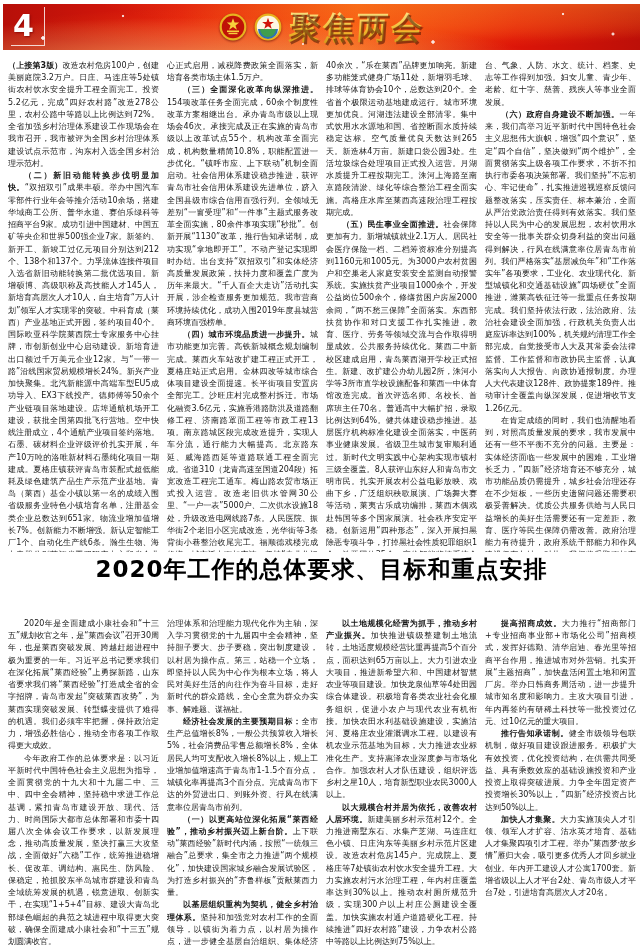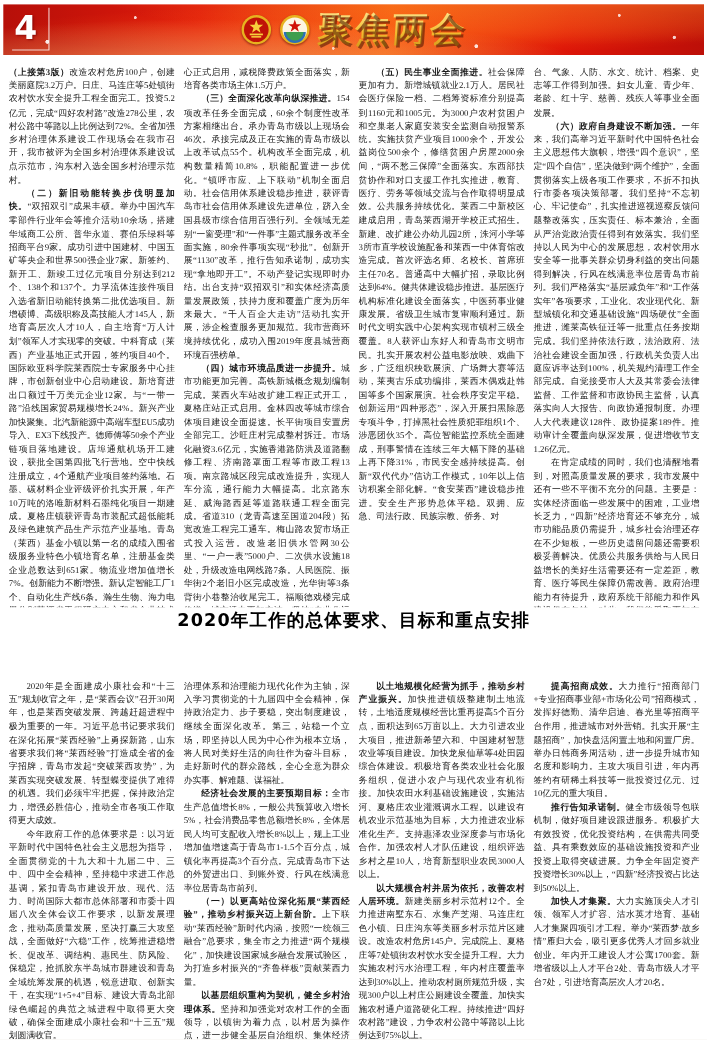--- a/index.html
+++ b/index.html
@@ -33,27 +33,27 @@
     background-clip:text;-webkit-text-fill-color:transparent;
     text-shadow:2px 2px 0 rgba(70,20,0,.55);transform:skewX(-4deg);line-height:46px;}
   .issue{position:absolute;right:14px;top:8px;text-align:center;color:#ffffff;
     font-size:8.5px;line-height:14px;text-shadow:1px 1px 1px rgba(90,0,0,.8);margin-top:48px;}
 
   
   .cols{position:absolute;left:8px;width:627px;display:flex;gap:8px;}
   .top-cols{top:60px;height:492px;}
   .bottom-cols{top:586px;height:352px;margin-top:32px;}
   .ncol{flex:0 0 151px;width:151px;overflow:hidden;color:#181818;font-size:8px;
-    line-height:1.53;text-align:justify;font-family:Liberation Serif, serif;}
+    line-height:1.53;text-align:justify;}
   .ncol p{margin:0;}
   p.ind{text-indent:2em;}
   .lead{font-weight:bold;}
 
   .headline{position:absolute;left:0;top:554px;width:643px;text-align:center;
-    font-size:16px;font-weight:900;color:#000;letter-spacing:1px;}
+    font-size:23px;font-weight:900;color:#000;letter-spacing:1px;}
 </style>
 </head>
 <body>
 
 <div class="page">
 
   <div class="banner">
     <div class="page-num">4</div>
     <div class="brand">
       <svg class="emblem" viewBox="0 0 28 28">
@@ -85,20 +85,21 @@
       <p class="ind"><b class="lead">（二）新旧动能转换步伐明显加快。</b><span>“双招双引”成果丰硕。举办中国汽车零部件行业年会等推介活动10余场，搭建华域商工公所、普华永道、赛伯乐绿科等招商平台9家。成功引进中国建材、中国五矿等央企和世界500强企业7家。新签约、新开工、新竣工过亿元项目分别达到212个、138个和137个。力孚流体连接件项目入选省新旧动能转换第二批优选项目。新增硕博、高级职称及高技能人才145人，新培育高层次人才10人，自主培育“万人计划”领军人才实现零的突破。中科育成（莱西）产业基地正式开园，签约项目40个。国际欧亚科学院莱西院士专家服务中心挂牌，市创新创业中心启动建设。新培育进出口额过千万美元企业12家。与“一带一路”沿线国家贸易规模增长24%。新兴产业加快聚集。北汽新能源中高端车型EU5成功导入、EX3下线投产。德师傅等50余个产业链项目落地建设。店埠通航机场开工建设，获批全国第四批飞行营地。空中快线注册成立，4个通航产业项目签约落地。石墨、碳材料企业评级评价扎实开展，年产10万吨的洛唯新材料石墨纯化项目一期建成。夏格庄镇获评青岛市装配式超低能耗及绿色建筑产品生产示范产业基地。青岛（莱西）基金小镇以第一名的成绩入围省级服务业特色小镇培育名单，注册基金类企业总数达到651家。物流业增加值增长7%。创新能力不断增强。新认定智能工厂1个、自动化生产线6条。瀚生生物、海力电器分别获评省工程研究中心和省企业技术中心。恩宝生物获评省海洋工程技术协同创新中心。新认定“专精特新”示范企业16家。富景农业、万福集团进入上市实际操作阶段。名优特产展销中</span></p>
     </div>
 
     <div class="ncol">
       <p><span>心正式启用，减税降费政策全面落实，新培育各类市场主体1.5万户。</span></p>
       <p class="ind"><b class="lead">（三）全面深化改革向纵深推进。</b><span>154项改革任务全面完成，60余个制度性改革方案相继出台。承办青岛市级以上现场会46次。承接完成及正在实施的青岛市级以上改革试点55个。机构改革全面完成，机构数量精简10.8%，职能配置进一步优化。“镇呼市应、上下联动”机制全面启动。社会信用体系建设稳步推进，获评青岛市社会信用体系建设先进单位，跻入全国县级市综合信用百强行列。全领域无差别“一窗受理”和“一件事”主题式服务改革全面实施，80余件事项实现“秒批”。创新开展“1130”改革，推行告知承诺制，成功实现“拿地即开工”。不动产登记实现即时办结。出台支持“双招双引”和实体经济高质量发展政策，扶持力度和覆盖广度为历年来最大。“千人百企大走访”活动扎实开展，涉企检查服务更加规范。我市营商环境持续优化，成功入围2019年度县城营商环境百强榜单。</span></p>
       <p class="ind"><b class="lead">（四）城市环境品质进一步提升。</b><span>城市功能更加完善。高铁新城概念规划编制完成。莱西火车站改扩建工程正式开工，夏格庄站正式启用。金林四改等城市综合体项目建设全面提速。长平街项目安置房全部完工。沙旺庄村完成整村拆迁。市场化融资3.6亿元，实施香港路防洪及道路翻修工程、济南路罩面工程等市政工程13项。南京路城区段完成改造提升，实现人车分流，通行能力大幅提高。北京路东延、威海路西延等道路联通工程全面完成。省道310（龙青高速至国道204段）拓宽改造工程完工通车。梅山路农贸市场正式投入运营。改造老旧供水管网30公里、“一户一表”5000户、二次供水设施18处，升级改造电网线路7条。人民医院、振华街2个老旧小区完成改造，光华街等3条背街小巷整治收尾完工。福顺德戏楼完成修缮。城市活力更加充沛。坚持“专业化运营、市场化运作”，成功举办青岛（莱西）2019世界休闲体育大会，承办各类赛事40余项、1000余场次，50多个国家和地区7.5万名运动员及休闲运动爱好者参与角逐。举办大沽河国际休闲节等各类节庆活动</span></p>
     </div>
 
     <div class="ncol">
+      <p><span>40余次，“乐在莱西”品牌更加响亮。新建多功能笼式健身广场11处，新增羽毛球、排球等体育协会10个，总数达到20个。全省首个极限运动基地建成运行。城市环境更加优良。河湖违法建设全部清零。集中式饮用水水源地和国、省控断面水质持续稳定达标。空气质量优良天数达到265天。新造林4万亩。新建口袋公园3处。生活垃圾综合处理项目正式投入运营。月湖水质提升工程按期完工。洙河上海路至南京路段清淤、绿化等综合整治工程全面实施。高格庄水库至莱西高速段治理工程按期完成。</span></p>
       <p class="ind"><b class="lead">（五）民生事业全面推进。</b><span>社会保障更加有力。新增城镇就业2.1万人。居民社会医疗保险一档、二档筹资标准分别提高到1160元和1005元。为3000户农村贫困户和空巢老人家庭安装安全监测自动报警系统。实施扶贫产业项目1000余个，开发公益岗位500余个，修缮贫困户房屋2000余间，“两不愁三保障”全面落实。东西部扶贫协作和对口支援工作扎实推进，教育、医疗、劳务等领域交流与合作取得明显成效。公共服务持续优化。莱西二中新校区建成启用，青岛莱西湖开学校正式招生。新建、改扩建公办幼儿园2所，洙河小学等3所市直学校设施配备和莱西一中体育馆改造完成。首次评选名师、名校长、首席班主任70名。普通高中大幅扩招，录取比例达到64%。健共体建设稳步推进。基层医疗机构标准化建设全面落实，中医药事业健康发展。省级卫生城市复审顺利通过。新时代文明实践中心架构实现市镇村三级全覆盖。8人获评山东好人和青岛市文明市民。扎实开展农村公益电影放映、戏曲下乡，广泛组织秧歌展演、广场舞大赛等活动，莱夷古乐成功编排，莱西木偶戏赴韩国等多个国家展演。社会秩序安定平稳。创新运用“四种形态”，深入开展扫黑除恶专项斗争，打掉黑社会性质犯罪组织1个、涉恶团伙35个。高位智能监控系统全面建成，刑事警情在连续三年大幅下降的基础上再下降31%，市民安全感持续提高。创新“双代代办”信访工作模式，10年以上信访积案全部化解。“食安莱西”建设稳步推进。安全生产形势总体平稳。双拥、应急、司法行政、民族宗教、侨务、对</span></p>
     </div>
 
     <div class="ncol">
       <p><span>台、气象、人防、水文、统计、档案、史志等工作得到加强。妇女儿童、青少年、老龄、红十字、慈善、残疾人等事业全面发展。</span></p>
       <p class="ind"><b class="lead">（六）政府自身建设不断加强。</b><span>一年来，我们高举习近平新时代中国特色社会主义思想伟大旗帜，增强“四个意识”，坚定“四个自信”，坚决做到“两个维护”，全面贯彻落实上级各项工作要求，不折不扣执行市委各项决策部署。我们坚持“不忘初心、牢记使命”，扎实推进巡视巡察反馈问题整改落实，压实责任、标本兼治，全面从严治党政治责任得到有效落实。我们坚持以人民为中心的发展思想，农村饮用水安全等一批事关群众切身利益的突出问题得到解决，行风在线满意率位居青岛市前列。我们严格落实“基层减负年”和“工作落实年”各项要求，工业化、农业现代化、新型城镇化和交通基础设施“四场硬仗”全面推进，潍莱高铁征迁等一批重点任务按期完成。我们坚持依法行政，法治政府、法治社会建设全面加强，行政机关负责人出庭应诉率达到100%，机关规约清理工作全部完成。自觉接受市人大及其常委会法律监督、工作监督和市政协民主监督，认真落实向人大报告、向政协通报制度。办理人大代表建议128件、政协提案189件。推动审计全覆盖向纵深发展，促进增收节支1.26亿元。</span></p>
       <p class="ind"><span>在肯定成绩的同时，我们也清醒地看到，对照高质量发展的要求，我市发展中还有一些不平衡不充分的问题。主要是：实体经济面临一些发展中的困难，工业增长乏力，“四新”经济培育还不够充分，城市功能品质仍需提升，城乡社会治理还存在不少短板，一些历史遗留问题还需要积极妥善解决。优质公共服务供给与人民日益增长的美好生活需要还有一定差距，教育、医疗等民生保障仍需改善。政府治理能力有待提升，政府系统干部能力和作风建设仍有欠缺。对此，我们将采取更加有力的措施，认真加以解决！</span></p>
     </div>
   </div>
 
@@ -106,21 +107,21 @@
 
   <div class="cols bottom-cols">
 
     <div class="ncol">
       <p class="ind"><span>2020年是全面建成小康社会和“十三五”规划收官之年，是“莱西会议”召开30周年，也是莱西突破发展、跨越赶超进程中极为重要的一年。习近平总书记要求我们在深化拓展“莱西经验”上勇探新路，山东省要求我们将“莱西经验”打造成全省的金字招牌，青岛市发起“突破莱西攻势”，为莱西实现突破发展、转型蝶变提供了难得的机遇。我们必须牢牢把握，保持政治定力，增强必胜信心，推动全市各项工作取得更大成效。</span></p>
       <p class="ind"><span>今年政府工作的总体要求是：以习近平新时代中国特色社会主义思想为指导，全面贯彻党的十九大和十九届二中、三中、四中全会精神，坚持稳中求进工作总基调，紧扣青岛市建设开放、现代、活力、时尚国际大都市总体部署和市委十四届八次全体会议工作要求，以新发展理念，推动高质量发展，坚决打赢三大攻坚战，全面做好“六稳”工作，统筹推进稳增长、促改革、调结构、惠民生、防风险、保稳定，抢抓胶东半岛城市群建设和青岛全域统筹发展的机遇，锐意进取、创新实干，在实现“1+5+4”目标、建设大青岛北部绿色崛起的典范之城进程中取得更大突破，确保全面建成小康社会和“十三五”规划圆满收官。</span></p>
       <p class="ind"><span>在工作指导上，必须牢牢把握以下三个方面：第一，抓住一条主线，即坚持以供给侧结构性改革为主线，质量第一、效益优先，以开放促进创新，以创新倒逼改革。第二，把握一条主轴，即把推进社会</span></p>
     </div>
 
     <div class="ncol">
-      <p><span>治理体系和治理能力现代化作为主轴，深入学习贯彻党的十九届四中全会精神，保持政治定力、步子要稳，突出制度建设，继续全面深化改革。第三，站稳一个立场，即坚持以人民为中心作为根本立场，将人民对美好生活的向往作为奋斗目标，走好新时代的群众路线，全心全意为群众办实事、解难题、谋福祉。</span></p>
+      <p><span>治理体系和治理能力现代化作为主轴，深入学习贯彻党的十九届四中全会精神，坚持胆子要大、步子要稳，突出制度建设，以村居为操作点。第三，站稳一个立场，即坚持以人民为中心作为根本立场，将人民对美好生活的向往作为奋斗目标，走好新时代的群众路线，全心全意为群众办实事、解难题、谋福祉。</span></p>
       <p class="ind"><b class="lead">经济社会发展的主要预期目标：</b><span>全市生产总值增长8%，一般公共预算收入增长5%，社会消费品零售总额增长8%，全体居民人均可支配收入增长8%以上，规上工业增加值增速高于青岛市1-1.5个百分点，城镇化率再提高3个百分点。完成青岛市下达的外贸进出口、到账外资、行风在线满意率位居青岛市前列。</span></p>
       <p class="ind"><b class="lead">（一）以更高站位深化拓展“莱西经验”，推动乡村振兴迈上新台阶。</b><span>上下联动“莱西经验”新时代内涵，按照“一统领三融合”总要求，集全市之力推进“两个规模化”，加快建设国家城乡融合发展试验区，为打造乡村振兴的“齐鲁样板”贡献莱西力量。</span></p>
       <p class="ind"><b class="lead">以基层组织重构为契机，健全乡村治理体系。</b><span>坚持和加强党对农村工作的全面领导，以镇街为着力点，以村居为操作点，进一步健全基层自治组织、集体经济组织。依法推进新村村委会选举工作。落实全国乡村治理体系建设试点示范市各项试点任务。搭建“三会一约”基层自治平台，健全党组织领导的自治、法治、德治相结合的乡村治理体系。有序推动农村土地征收、集体经营性建设用地入市，稳步</span></p>
     </div>
 
     <div class="ncol">
       <p class="ind"><b class="lead">以土地规模化经营为抓手，推动乡村产业振兴。</b><span>加快推进镇级整建制土地流转，土地适度规模经营比重再提高5个百分点，面积达到65万亩以上。大力引进农业大项目，推进新希望六和、中国建材智慧农业等项目建设。加快龙泉仙草等4处田园综合体建设。积极培育各类农业社会化服务组织，促进小农户与现代农业有机衔接。加快农田水利基础设施建设，实施沽河、夏格庄农业灌溉调水工程。以建设有机农业示范基地为目标，大力推进农业标准化生产。支持惠泽农业深度参与市场化合作。加强农村人才队伍建设，组织评选乡村之星10人，培育新型职业农民3000人以上。</span></p>
       <p class="ind"><b class="lead">以大规模合村并居为依托，改善农村人居环境。</b><span>新建美丽乡村示范村12个。全力推进南墅东石、水集产芝湖、马连庄红色小镇、日庄沟东等美丽乡村示范片区建设。改造农村危房145户。完成院上、夏格庄等7处镇街农村饮水安全提升工程。大力实施农村污水治理工程，年内村庄覆盖率达到30%以上。推动农村厕所规范升级，实现300户以上村庄公厕建设全覆盖。加快实施农村通户道路硬化工程。持续推进“四好农村路”建设，力争农村公路中等路以上比例达到75%以上。</span></p>
 
     </div>

